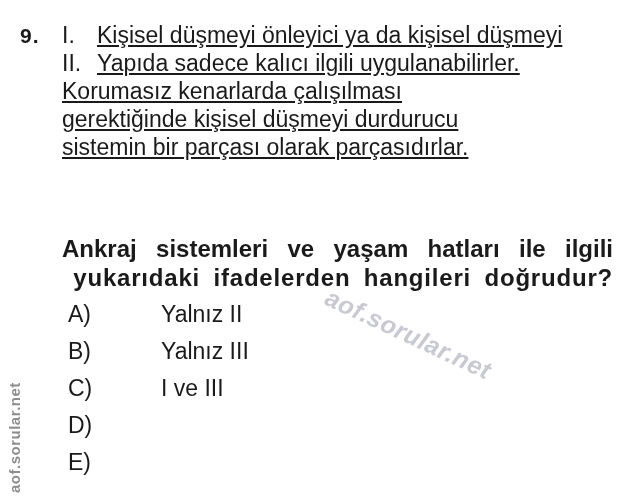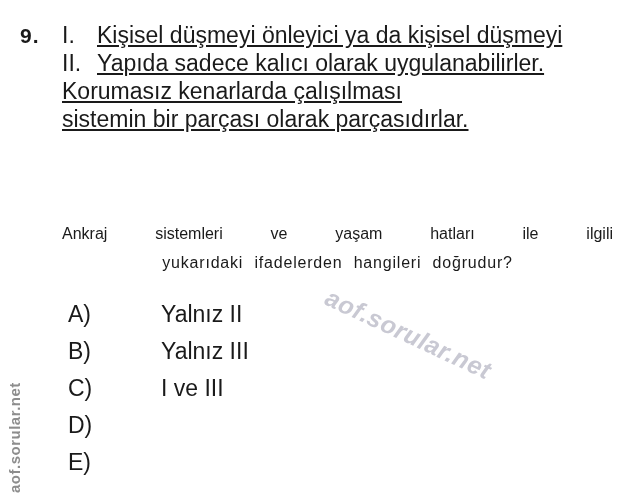--- a/index.html
+++ b/index.html
@@ -40,32 +40,32 @@
     display: grid;
     grid-template-columns: 35px 1fr;
   }
   .numeral { white-space: nowrap; }
   .sline { white-space: nowrap; text-decoration: underline; }
 
   
   .question {
     position: absolute;
     left: 62px;
-    top: 219px;
+    top: 234px;
     width: 551px;
-    font-size: 16px;
-    font-weight: normal;
+    font-size: 24px;
+    font-weight: bold;
     line-height: 29px;
   }
   .qline-justify {
     text-align: justify;
     text-align-last: justify;
   }
   .qline-last {
-    text-align: center;
+    text-align: right;
     word-spacing: 6px;
     letter-spacing: 0.8px;
   }
 
   
   .options {
     position: absolute;
     left: 68px;
     top: 301px;
     font-size: 23px;
@@ -119,27 +119,28 @@
     <div class="statement">
       <div class="numeral">I.</div>
       <div class="stext">
         <div class="sline">Kişisel düşmeyi önleyici ya da kişisel düşmeyi</div>
       </div>
     </div>
 
     <div class="statement">
       <div class="numeral">II.</div>
       <div class="stext">
-        <div class="sline">Yapıda sadece kalıcı olarak uygulanabilirler.</div>
+        <div class="sline">Yapıda sadece kalıcı ilgili uygulanabilirler.</div>
       </div>
     </div>
 
     <div class="statement">
       <div class="stext">
         <div class="sline">Korumasız kenarlarda çalışılması</div>
+        <div class="sline">gerektiğinde kişisel düşmeyi durdurucu</div>
         <div class="sline">sistemin bir parçası olarak parçasıdırlar.</div>
       </div>
     </div>
 
   </div>
 
   <div class="question">
     <div class="qline-justify">Ankraj sistemleri ve yaşam hatları ile ilgili</div>
     <div class="qline-last">yukarıdaki ifadelerden hangileri doğrudur?</div>
   </div>

